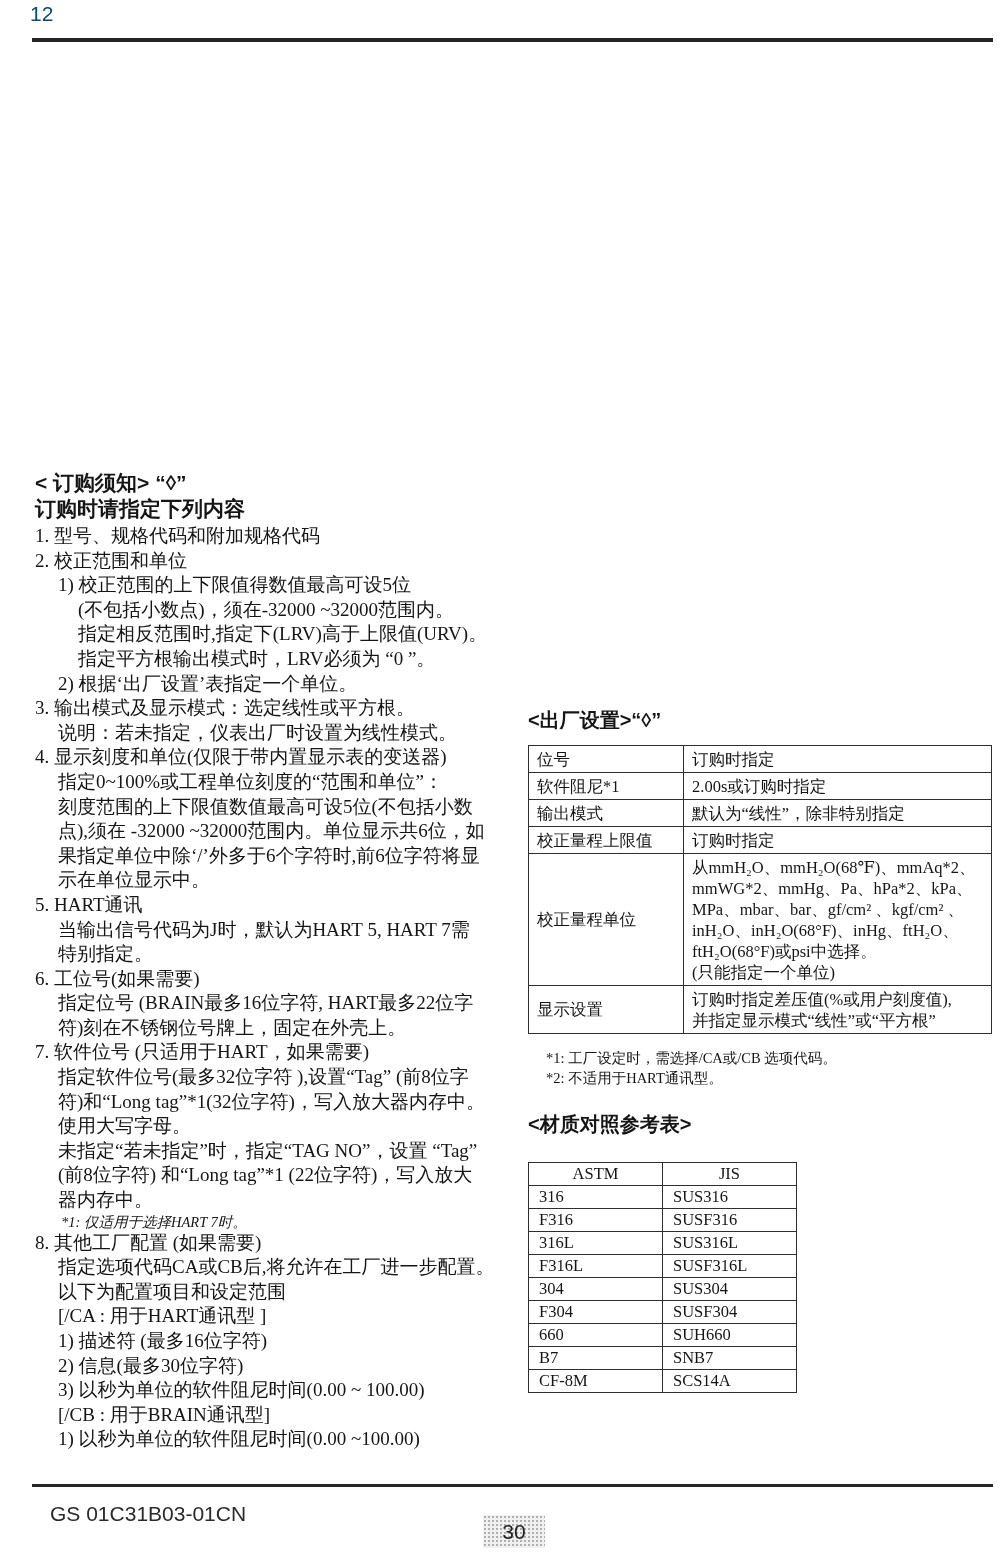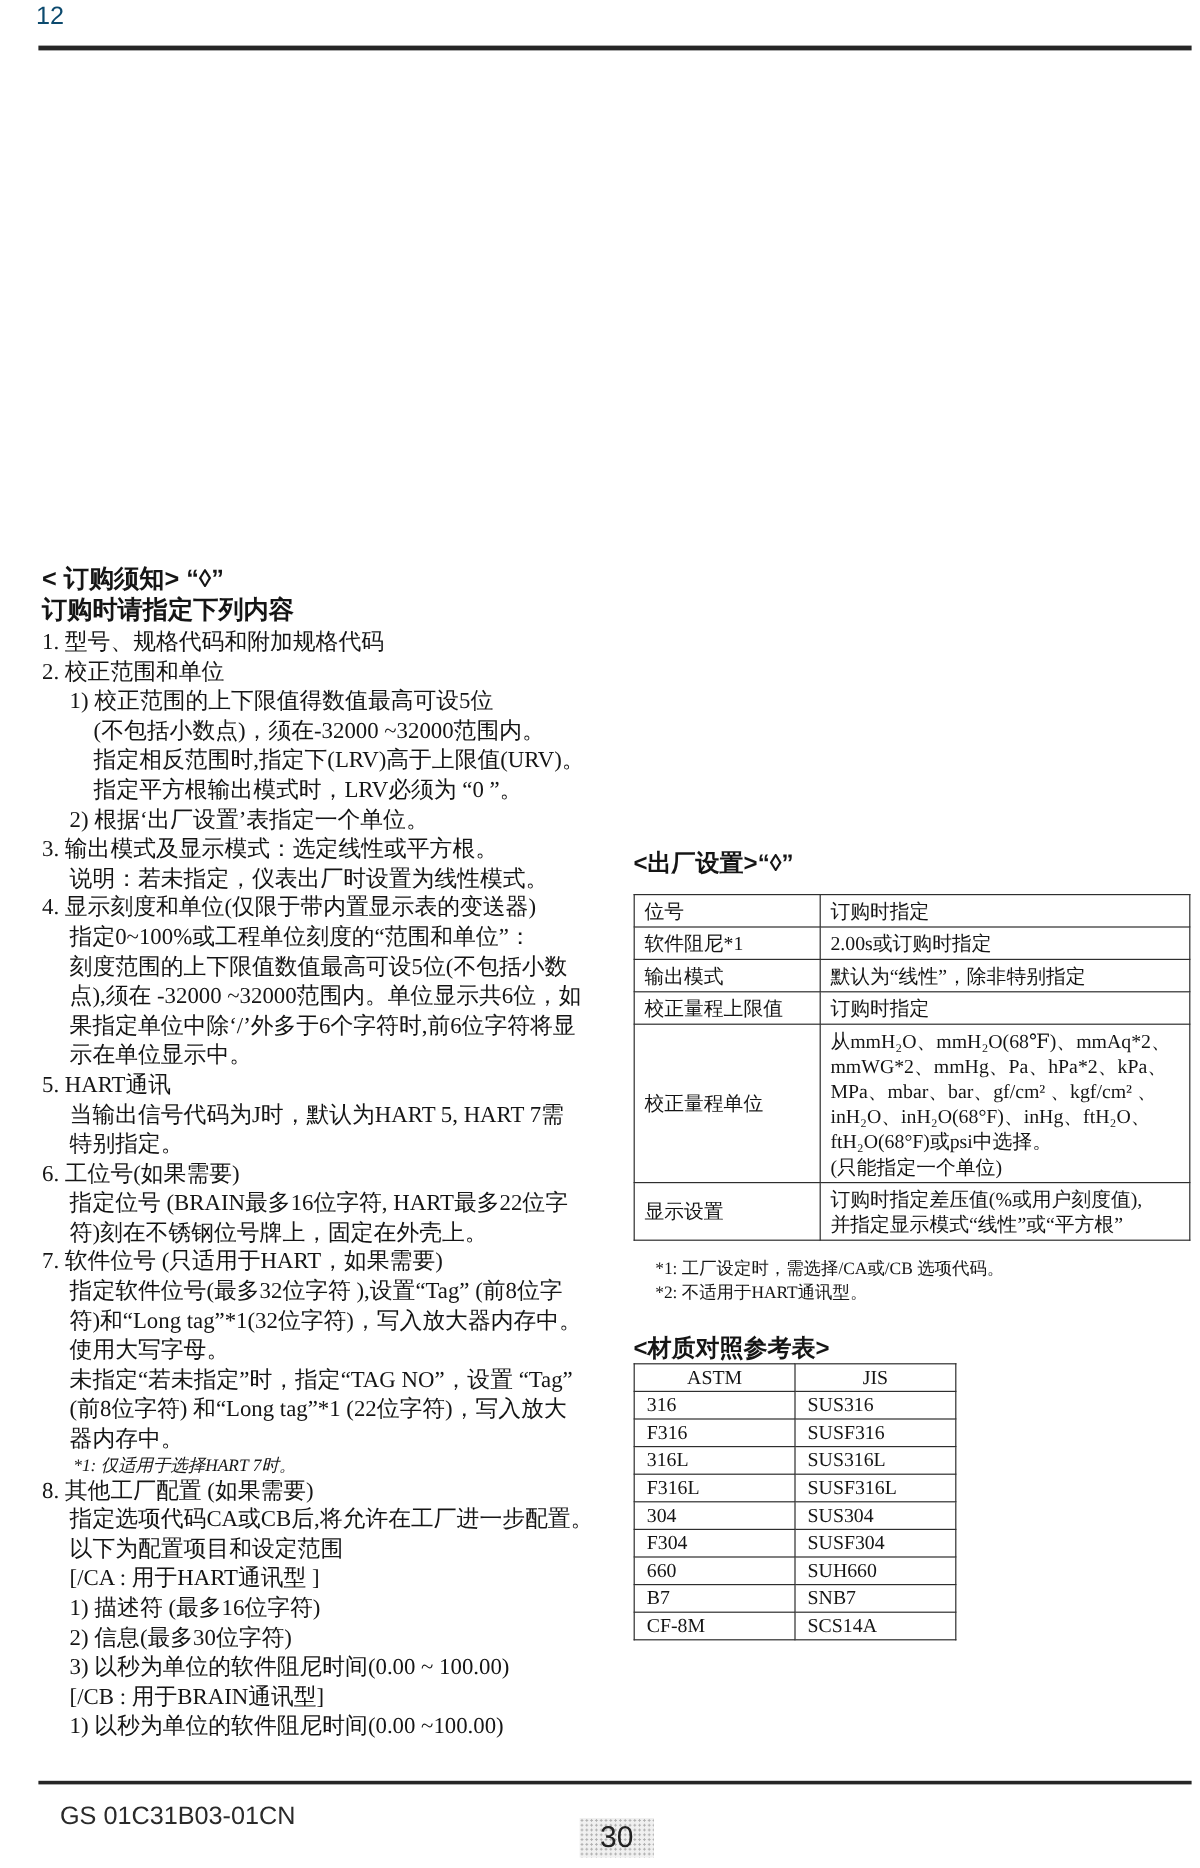--- a/index.html
+++ b/index.html
@@ -27,35 +27,35 @@
   .rtitle{font-family:"Liberation Sans","DejaVu Sans",sans-serif;font-weight:bold;font-size:20px;line-height:24px;margin-bottom:13px;}
   table.factory{table-layout:fixed;width:464px;border-collapse:collapse;}
   table.factory td{
     border:1.6px solid #2e2e2e;font-size:16.5px;line-height:21px;
     padding:2.5px 8px;vertical-align:middle;
   }
   table.factory td.lbl{width:138px;}
   table.factory td.val{white-space:pre-line;}
   .fnotes{margin-top:14px;padding-left:18px;}
   .fnote{font-size:14.5px;line-height:20px;white-space:nowrap;}
-  .mtitle{margin-top:24px;margin-bottom:0;}
+  .mtitle{margin-top:24px;margin-bottom:26px;}
   table.material{table-layout:fixed;width:269px;border-collapse:collapse;}
   table.material th,table.material td{
     border:1.6px solid #2e2e2e;font-size:16.5px;line-height:20px;font-weight:normal;
     padding:1px 10px;
   }
   table.material th{text-align:center;}
   table.material td{text-align:left;}
 
   
   .footrule{position:absolute;left:32px;top:1484px;width:961px;height:3px;background:#262626;}
   .docnum{position:absolute;left:50px;top:1502px;font-size:21px;color:#2a2a2a;}
   .pagebox{
     position:absolute;left:483px;top:1515px;width:62px;height:33px;
-    display:flex;align-items:center;justify-content:center;font-size:25px;color:#222;
+    display:flex;align-items:center;justify-content:center;font-size:21px;color:#222;
     background-color:#f0f0f0;
     background-image:radial-gradient(#b0b0b0 1px, rgba(0,0,0,0) 1.1px);
     background-size:4px 4px;
   }
 </style>
 </head>
 <body>
 
 <div class="page">
 

